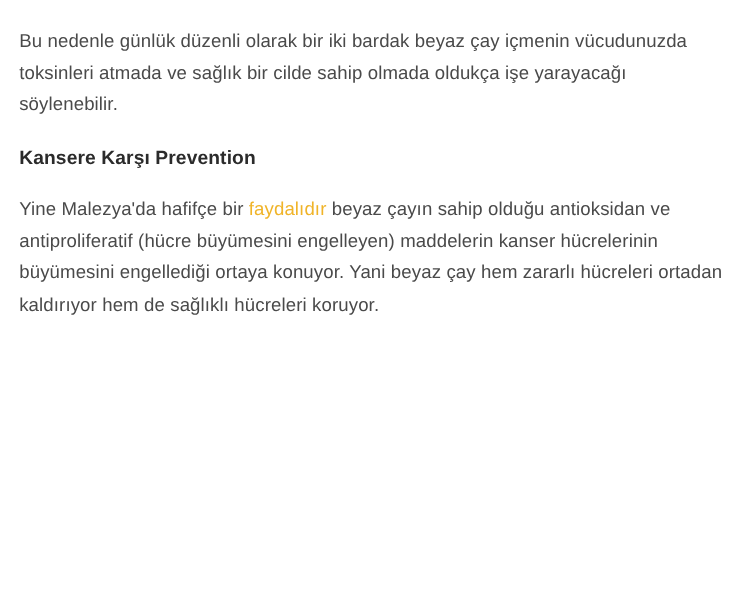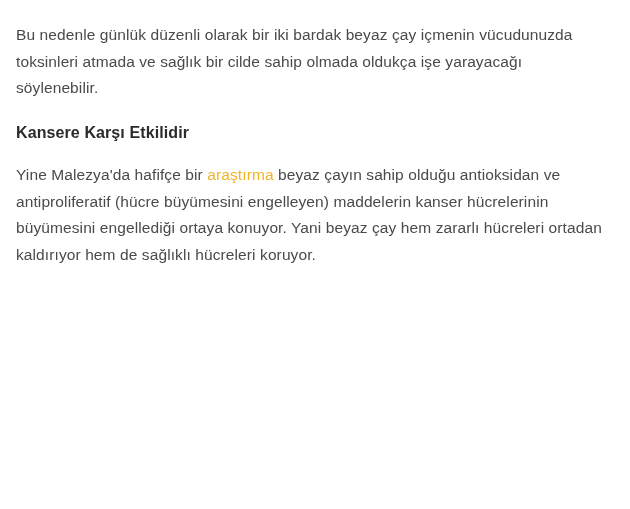--- a/index.html
+++ b/index.html
@@ -43,18 +43,18 @@
   }
 </style>
 </head>
 <body>
 
 <div class="article">
 
   <p class="para">Bu nedenle günlük düzenli olarak bir iki bardak beyaz çay içmenin vücudunuzda toksinleri atmada ve sağlık bir cilde sahip olmada oldukça işe yarayacağı söylenebilir.</p>
 
 
-  <h3 class="subheading">Kansere Karşı Etkilidir</h3>
+  <h3 class="subheading">Kansere Karşı Prevention</h3>
 
 
-  <p class="para"><span>Yine Malezya'da hafifçe bir </span><a class="link" href="#">araştırma</a><span> beyaz çayın sahip olduğu antioksidan ve antiproliferatif (hücre büyümesini engelleyen) maddelerin kanser hücrelerinin büyümesini engellediği ortaya konuyor. Yani beyaz çay hem zararlı hücreleri ortadan kaldırıyor hem de sağlıklı hücreleri koruyor.</span></p>
+  <p class="para"><span>Yine Malezya'da hafifçe bir </span><a class="link" href="#">faydalıdır</a><span> beyaz çayın sahip olduğu antioksidan ve antiproliferatif (hücre büyümesini engelleyen) maddelerin kanser hücrelerinin büyümesini engellediği ortaya konuyor. Yani beyaz çay hem zararlı hücreleri ortadan kaldırıyor hem de sağlıklı hücreleri koruyor.</span></p>
 
 </div>
 
 </body></html>

